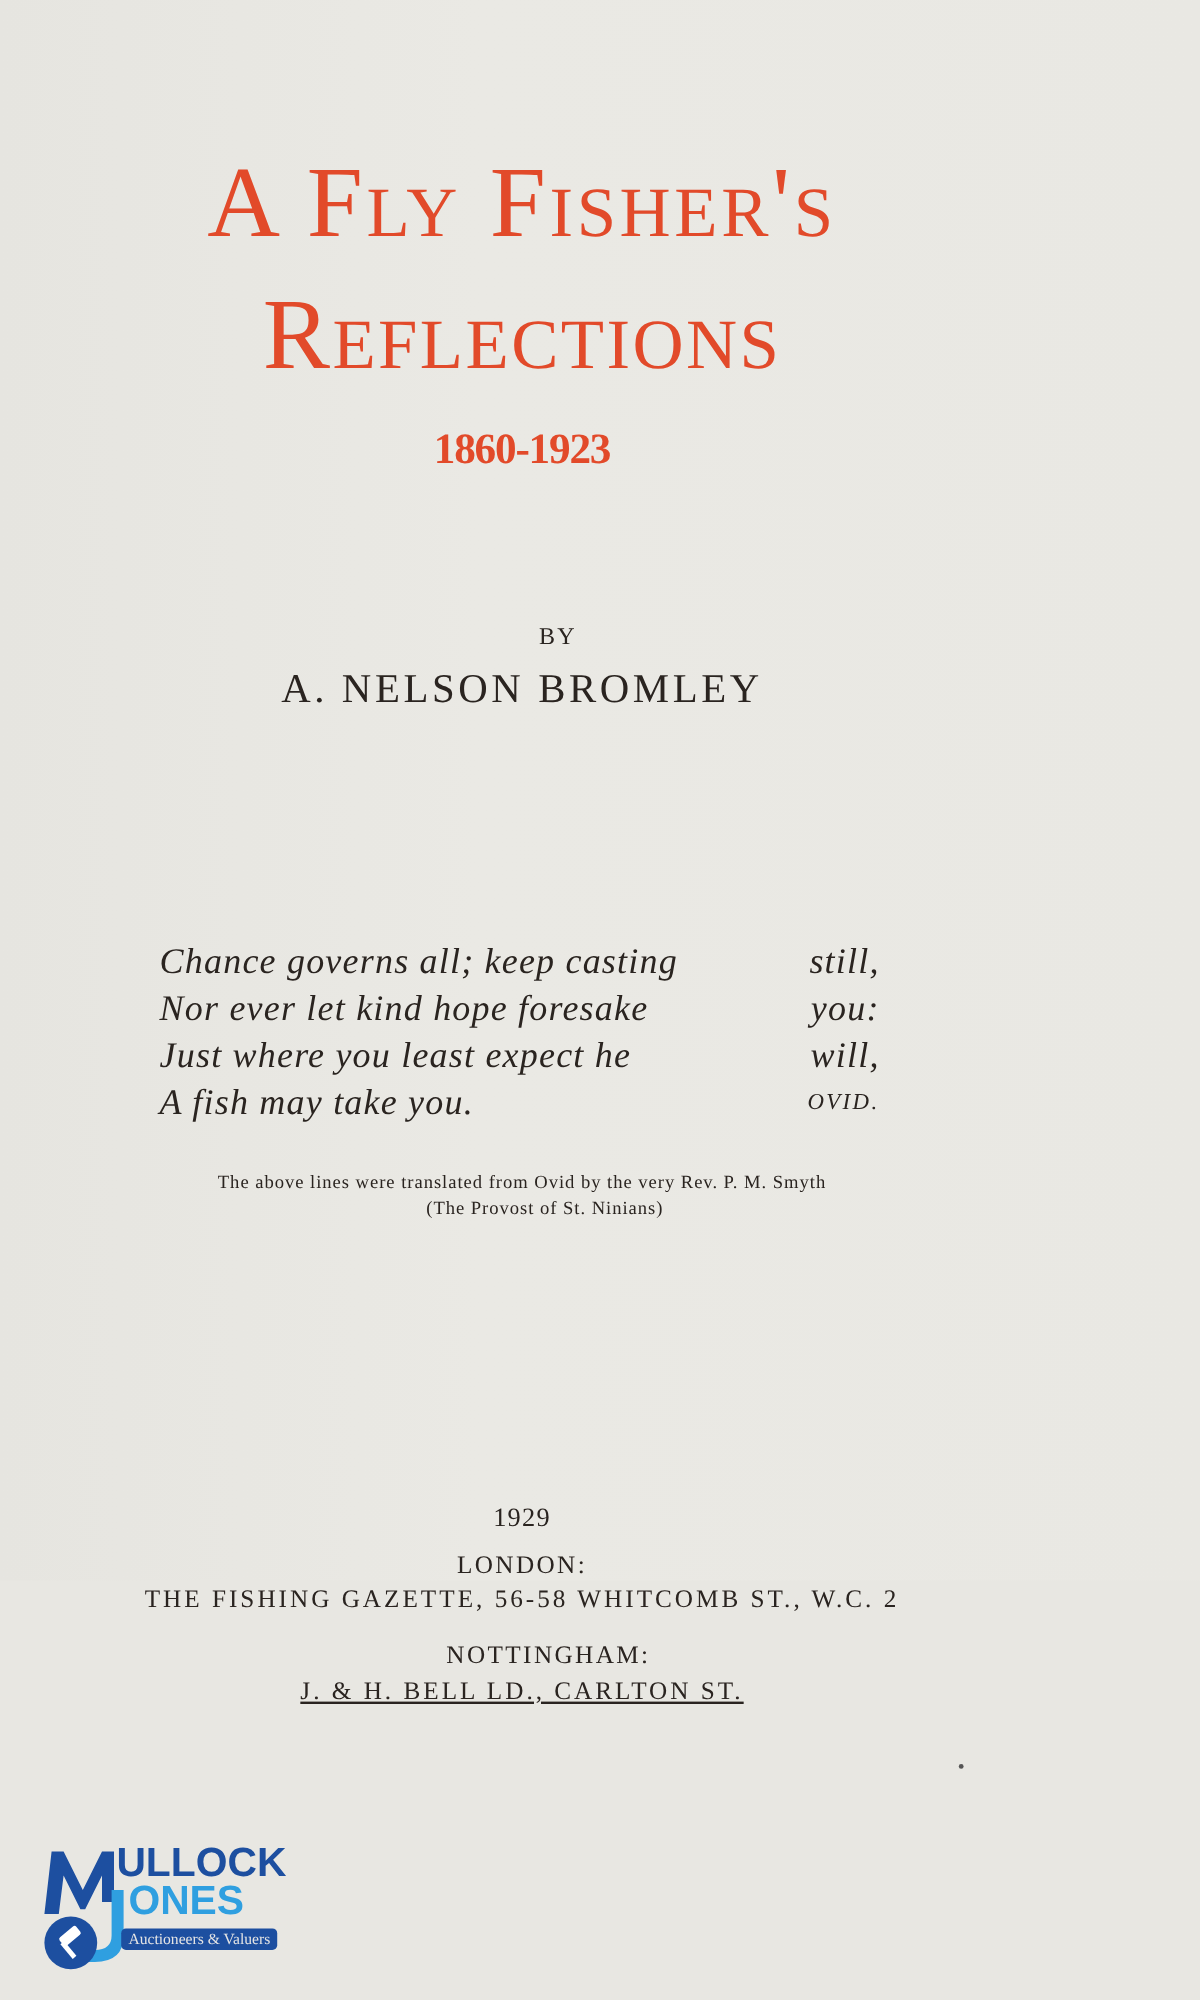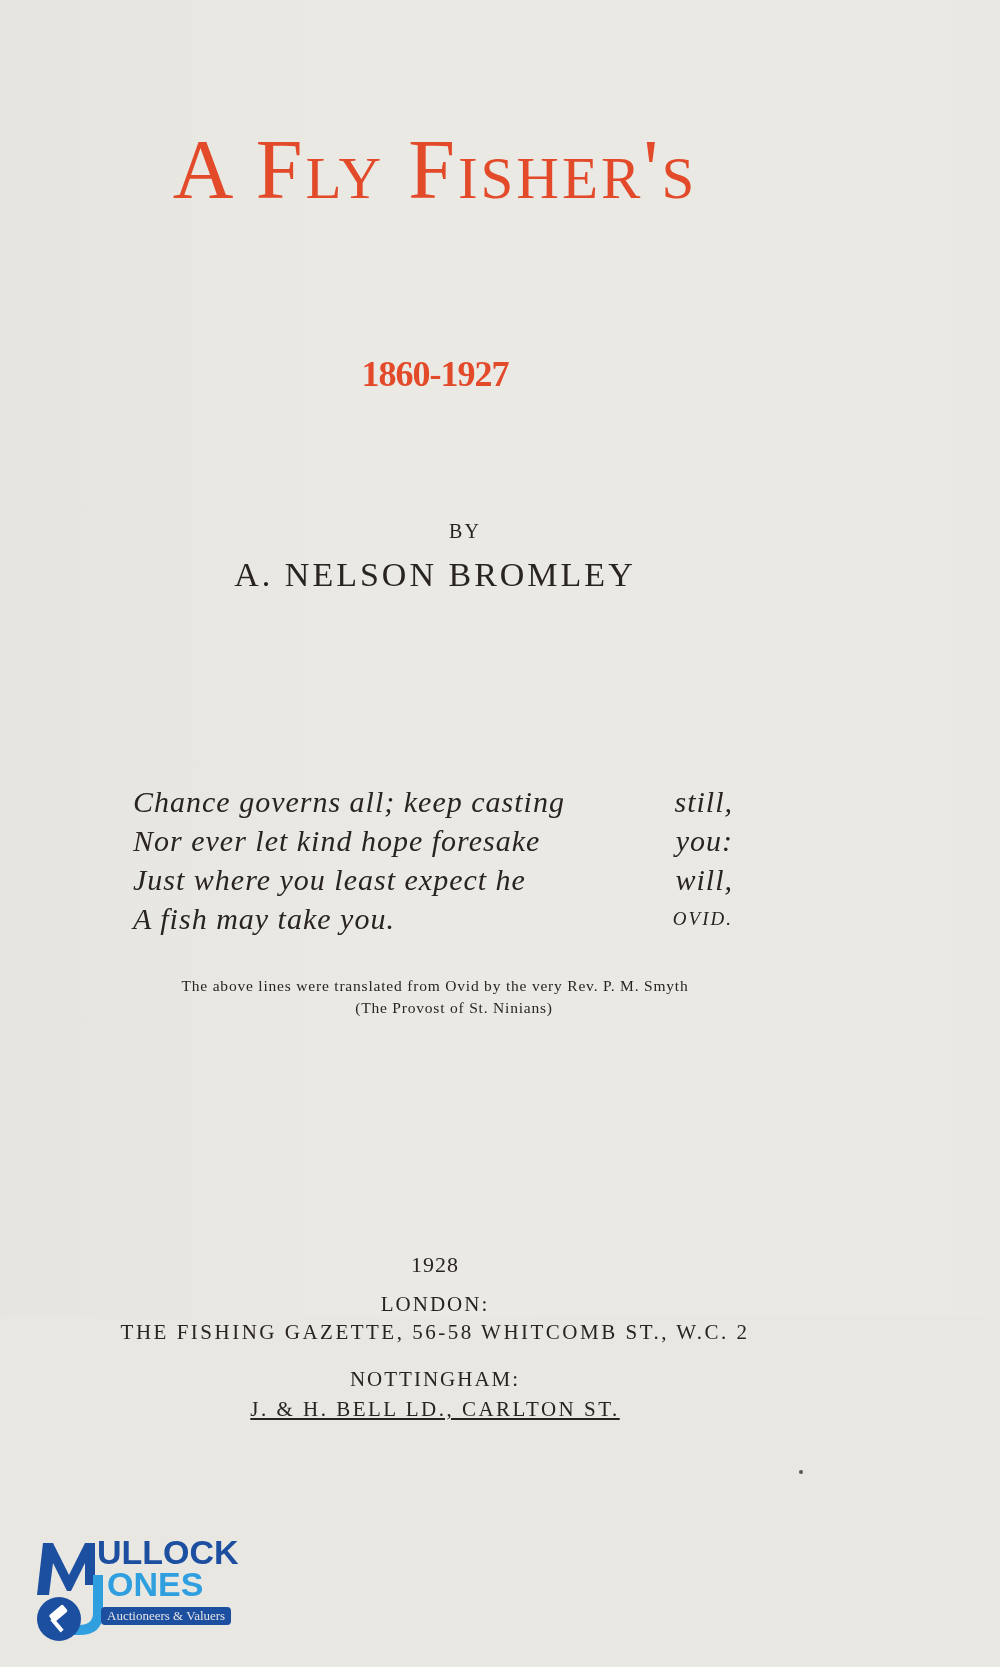--- a/index.html
+++ b/index.html
@@ -12,32 +12,33 @@
   .by{top:520px;font-size:20px;letter-spacing:2px;padding-left:30px;}
   .author{top:556px;font-size:34px;letter-spacing:3px;}
   .poem{position:absolute;left:133px;top:782px;width:600px;font-style:italic;font-size:30px;line-height:39px;letter-spacing:1px;}
   .poem .row{display:flex;justify-content:space-between;}
   .poem .sig{font-style:italic;font-size:19px;letter-spacing:2px;}
   .note{top:977px;font-size:15.5px;letter-spacing:.8px;}
   .note2{top:999px;font-size:15.5px;letter-spacing:.8px;margin-left:19px;}
   .pubyear{top:1252px;font-size:22px;letter-spacing:1px;}
   .city1{top:1292px;font-size:21px;letter-spacing:2px;}
   .pub1{top:1320px;font-size:21px;letter-spacing:2.5px;}
-  .city2{top:1367px;font-size:21px;letter-spacing:2px;}
+  .city2{top:1367px;font-size:21px;letter-spacing:2px;margin-left:22px;}
   .pub2{top:1397px;font-size:21px;letter-spacing:2.5px;text-decoration:underline;}
   .logo{position:absolute;left:35px;top:1535px;width:220px;height:110px;}
   .logo .big{position:absolute;font-family:"Liberation Sans","DejaVu Sans",sans-serif;font-weight:bold;}
   .dot{position:absolute;left:799px;top:1470px;width:4px;height:4px;border-radius:50%;background:#555;}
 </style>
 </head>
 <body>
 
 <div class="page">
   <div class="c title1">A Fly Fisher's</div>
-  <div class="c years">1860-1927</div>
+  <div class="c title2">Reflections</div>
+  <div class="c years">1860-1923</div>
   <div class="c by">BY</div>
   <div class="c author">A. NELSON BROMLEY</div>
 
   <div class="poem">
     <div class="row">
         <span>Chance governs all;  keep casting</span>
         <span>still,</span>
       </div>
     <div class="row">
         <span>Nor ever let kind hope foresake</span>
@@ -49,21 +50,21 @@
       </div>
     <div class="row">
         <span>A fish may take you.</span>
         <span class="sig">OVID.</span>
       </div>
   </div>
 
   <div class="c note">The above lines were translated from Ovid by the very Rev. P. M. Smyth</div>
   <div class="c note2">(The Provost of St. Ninians)</div>
 
-  <div class="c pubyear">1928</div>
+  <div class="c pubyear">1929</div>
   <div class="c city1">LONDON:</div>
   <div class="c pub1">THE FISHING GAZETTE, 56-58 WHITCOMB ST., W.C. 2</div>
   <div class="c city2">NOTTINGHAM:</div>
   <div class="c pub2">J. &amp; H. BELL LD., CARLTON ST.</div>
 
   <div class="dot"></div>
 
   <div class="logo">
     <svg width="220" height="110" viewBox="0 0 220 110" style="position:absolute;left:0;top:0;">
       <path d="M2 60 L8 8 L18 8 L34 40 L50 8 L60 8 L60 50 L50 50 L50 28 L36 56 L32 56 L18 28 L14 60 Z" fill="#1d4fa0"></path>

